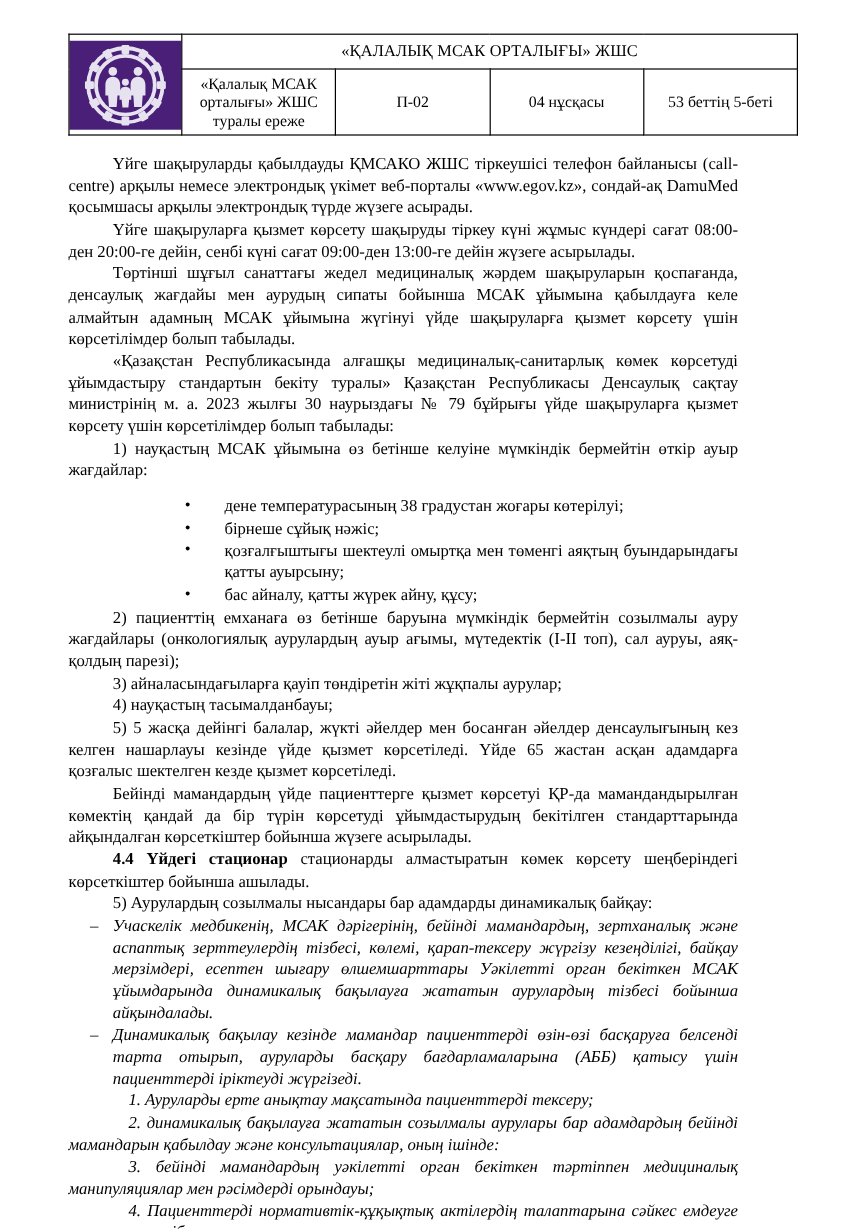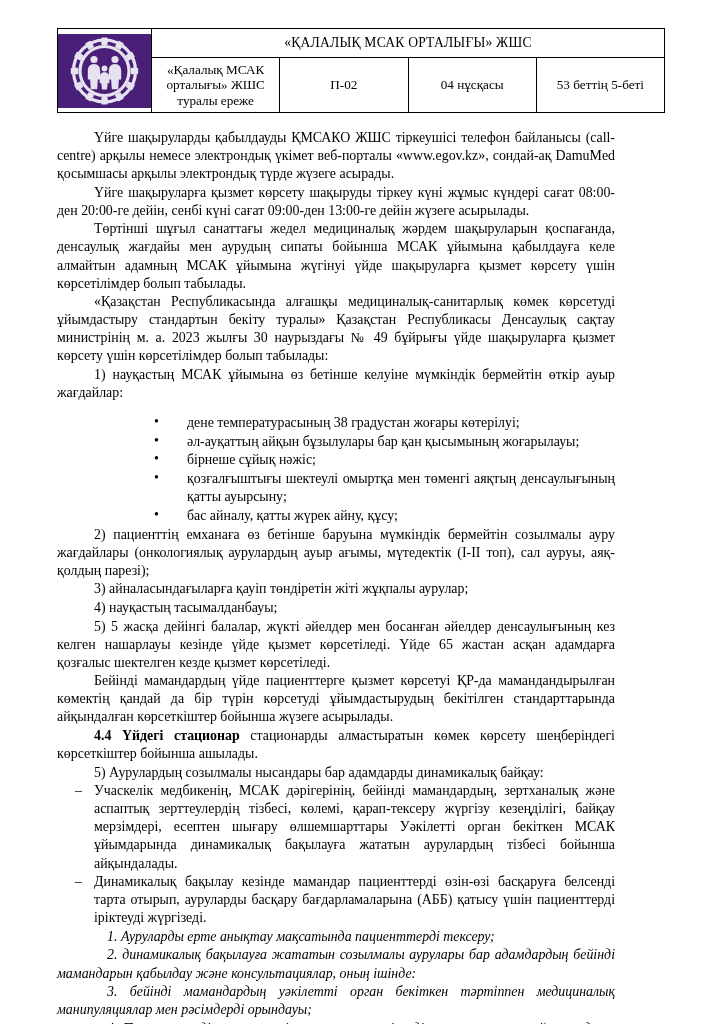--- a/index.html
+++ b/index.html
@@ -108,20 +108,21 @@
     list-style: none;
     margin: 0;
     padding: 0;
   }
   ul.dashes > li {
     position: relative;
     margin: 0 0 0.5px 0;
     padding-left: 37px;
     text-align: justify;
     line-height: 1.30;
+    font-style: italic;
   }
   ul.dashes > li::before {
     content: "\2013";
     position: absolute;
     left: 18px;
     top: 0;
   }
 
   
   p.numitem {
@@ -185,28 +186,27 @@
       <td class="doc-page">53 беттің 5-беті</td>
     </tr>
   </tbody>
     </table>
 
   <div class="body">
 
     <p class="para">Үйге шақыруларды қабылдауды ҚМСАКО ЖШС тіркеушісі телефон байланысы (call-centre) арқылы немесе электрондық үкімет веб-порталы «www.egov.kz», сондай-ақ DamuMed қосымшасы арқылы электрондық түрде жүзеге асырады.</p>
     <p class="para">Үйге шақыруларға қызмет көрсету шақыруды тіркеу күні жұмыс күндері сағат 08:00-ден 20:00-ге дейін, сенбі күні сағат 09:00-ден 13:00-ге дейін жүзеге асырылады.</p>
     <p class="para">Төртінші шұғыл санаттағы жедел медициналық жәрдем шақыруларын қоспағанда, денсаулық жағдайы мен аурудың сипаты бойынша МСАК ұйымына қабылдауға келе алмайтын адамның МСАК ұйымына жүгінуі үйде шақыруларға қызмет көрсету үшін көрсетілімдер болып табылады.</p>
-    <p class="para">«Қазақстан Республикасында алғашқы медициналық-санитарлық көмек көрсетуді ұйымдастыру стандартын бекіту туралы» Қазақстан Республикасы Денсаулық сақтау министрінің м. а. 2023 жылғы 30 наурыздағы № 49 бұйрығы үйде шақыруларға қызмет көрсету үшін көрсетілімдер болып табылады:</p>
+    <p class="para">«Қазақстан Республикасында алғашқы медициналық-санитарлық көмек көрсетуді ұйымдастыру стандартын бекіту туралы» Қазақстан Республикасы Денсаулық сақтау министрінің м. а. 2023 жылғы 30 наурыздағы № 79 бұйрығы үйде шақыруларға қызмет көрсету үшін көрсетілімдер болып табылады:</p>
     <p class="para">1) науқастың МСАК ұйымына өз бетінше келуіне мүмкіндік бермейтін өткір ауыр жағдайлар:</p>
 
     <ul class="bullets">
       <li>дене температурасының 38 градустан жоғары көтерілуі;</li>
-      <li>әл-ауқаттың айқын бұзылулары бар қан қысымының жоғарылауы;</li>
       <li>бірнеше сұйық нәжіс;</li>
-      <li>қозғалғыштығы шектеулі омыртқа мен төменгі аяқтың денсаулығының қатты ауырсыну;</li>
+      <li>қозғалғыштығы шектеулі омыртқа мен төменгі аяқтың буындарындағы қатты ауырсыну;</li>
       <li>бас айналу, қатты жүрек айну, құсу;</li>
     </ul>
 
     <p class="para">2) пациенттің емханаға өз бетінше баруына мүмкіндік бермейтін созылмалы ауру жағдайлары (онкологиялық аурулардың ауыр ағымы, мүтедектік (I-II топ), сал ауруы, аяқ-қолдың парезі);</p>
     <p class="para">3) айналасындағыларға қауіп төндіретін жіті жұқпалы аурулар;</p>
     <p class="para">4) науқастың тасымалданбауы;</p>
     <p class="para">5) 5 жасқа дейінгі балалар, жүкті әйелдер мен босанған әйелдер денсаулығының кез келген нашарлауы кезінде үйде қызмет көрсетіледі. Үйде 65 жастан асқан адамдарға қозғалыс шектелген кезде қызмет көрсетіледі.</p>
     <p class="para">Бейінді мамандардың үйде пациенттерге қызмет көрсетуі ҚР-да мамандандырылған көмектің қандай да бір түрін көрсетуді ұйымдастырудың бекітілген стандарттарында айқындалған көрсеткіштер бойынша жүзеге асырылады.</p>
 
     <p class="para"><span class="bold">4.4</span><span>&nbsp;</span><span class="bold">Үйдегі стационар</span><span> стационарды алмастыратын көмек көрсету шеңберіндегі көрсеткіштер бойынша ашылады.</span></p>

